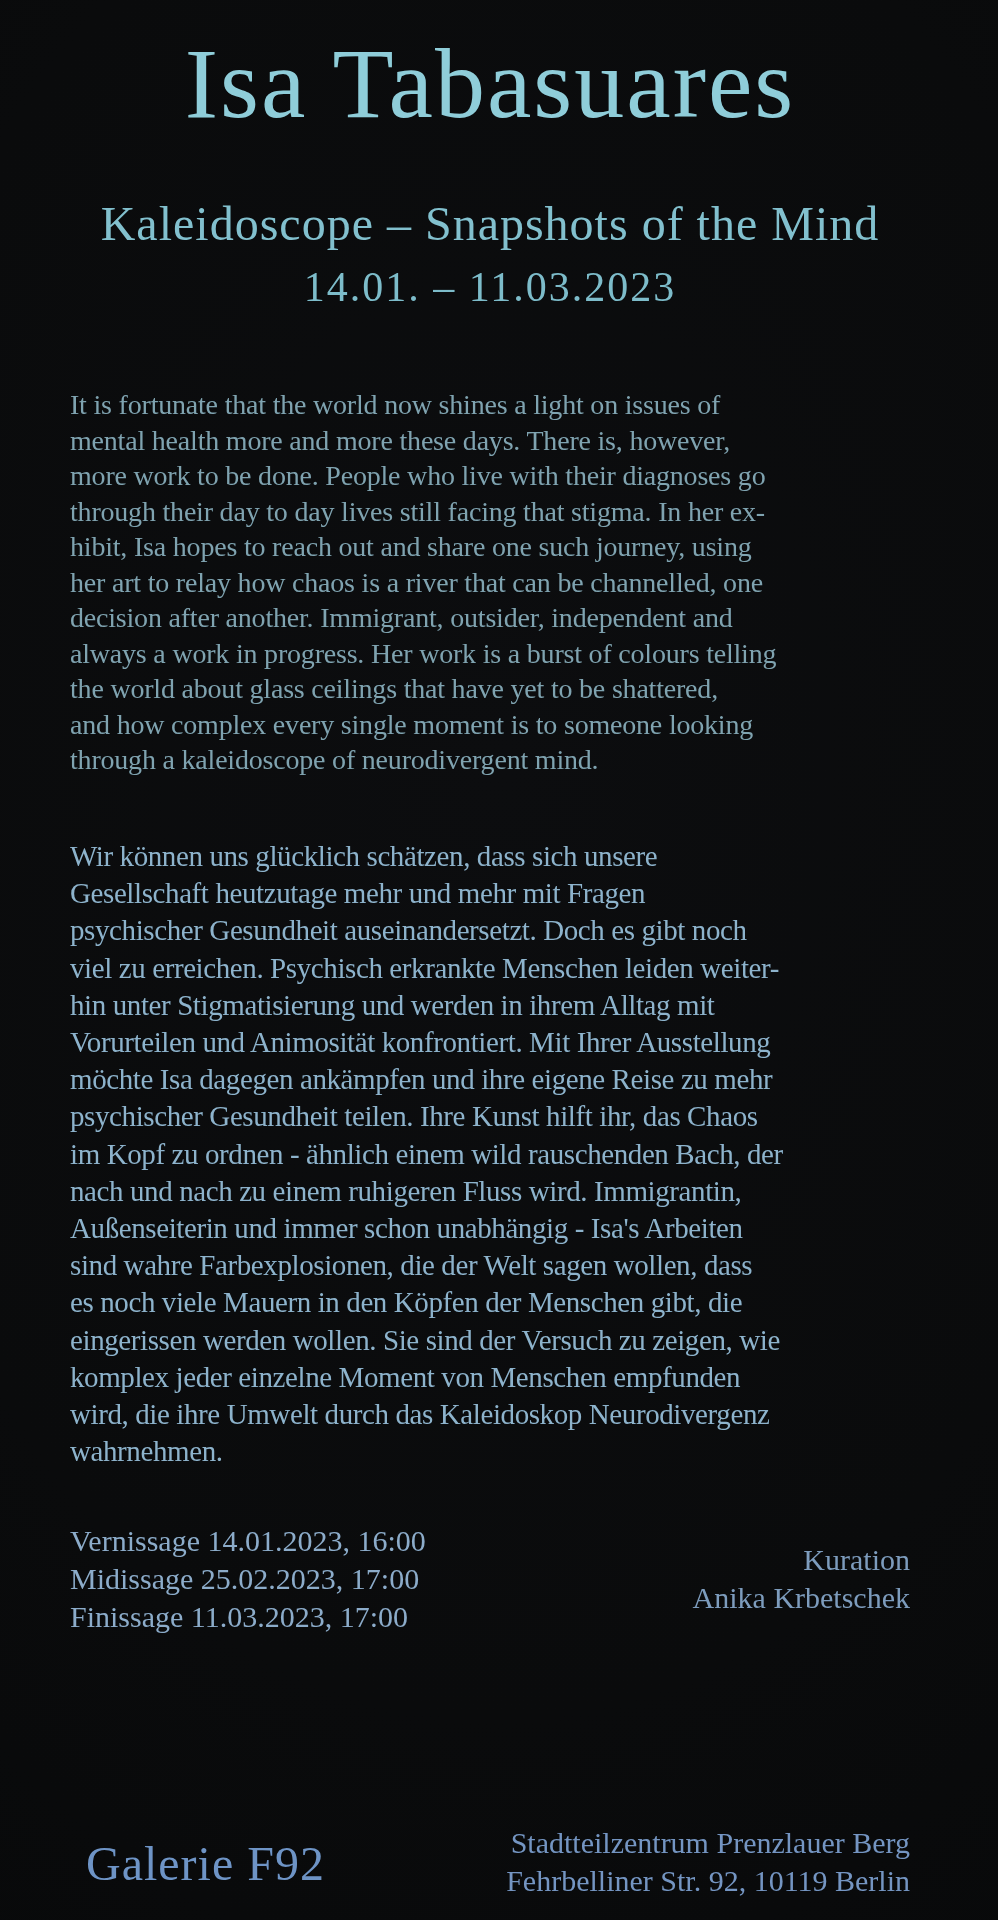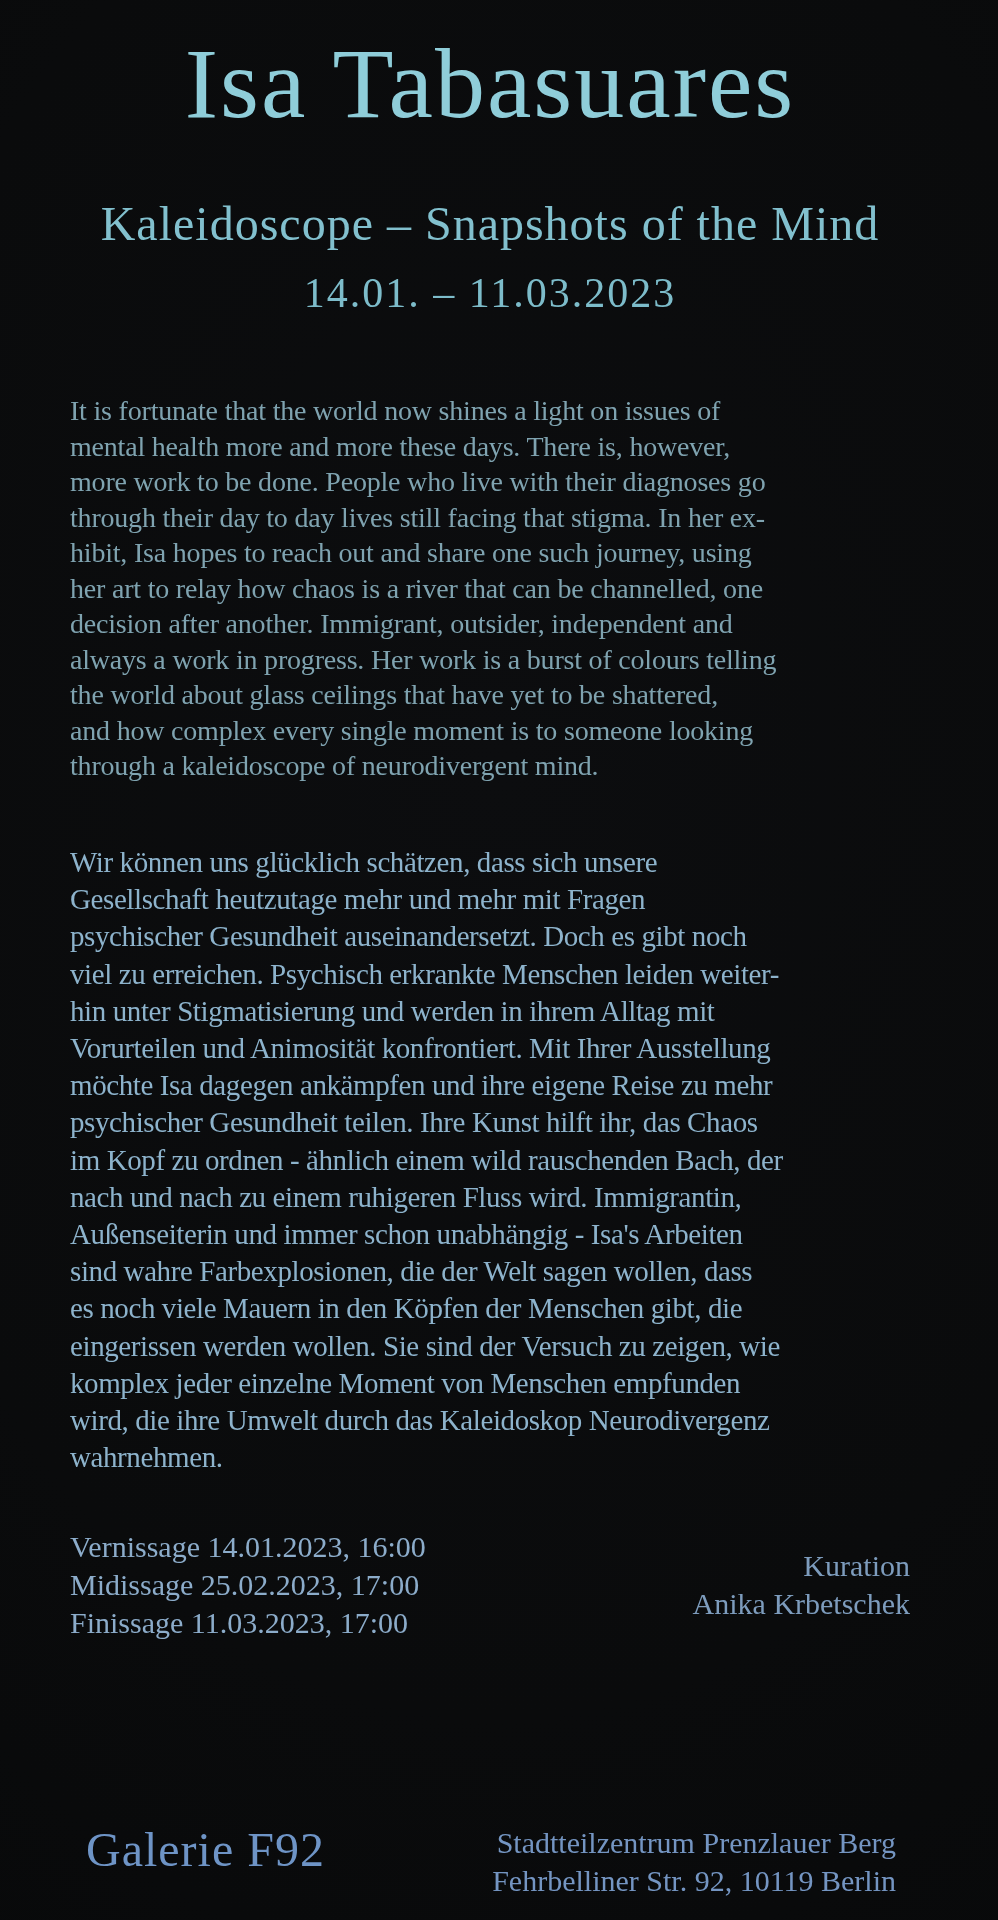--- a/index.html
+++ b/index.html
@@ -34,21 +34,21 @@
   }
   .subtitle {
     margin-top: 58px;
     font-size: 48px;
     line-height: 1.15;
     letter-spacing: 1px;
     color: var(--subtitle_cyan, #82c0ce);
     white-space: nowrap;
   }
   .dates {
-    margin-top: 18px;
+    margin-top: 12px;
     font-size: 42px;
     line-height: 1.15;
     letter-spacing: 2px;
     color: var(--dates_cyan, #7dbcca);
     white-space: nowrap;
   }
 
   .para {
     white-space: pre-line;
   }
@@ -105,25 +105,25 @@
     align-items: baseline;
   }
   .workshops .registration {
     font-style: italic;
     color: var(--workshop_italic_blue, #7e9dbd);
   }
 
   .footer {
     position: absolute;
     left: 70px;
-    right: 102px;
+    right: 88px;
     bottom: 16px;
     display: flex;
     justify-content: space-between;
-    align-items: flex-start;
+    align-items: center;
     gap: 15px;
   }
   .gallery-name {
     font-size: 48px;
     line-height: 1.1;
     letter-spacing: 1px;
     margin-left: 16px;
     color: var(--gallery_blue, #6e94c6);
     white-space: nowrap;
   }

